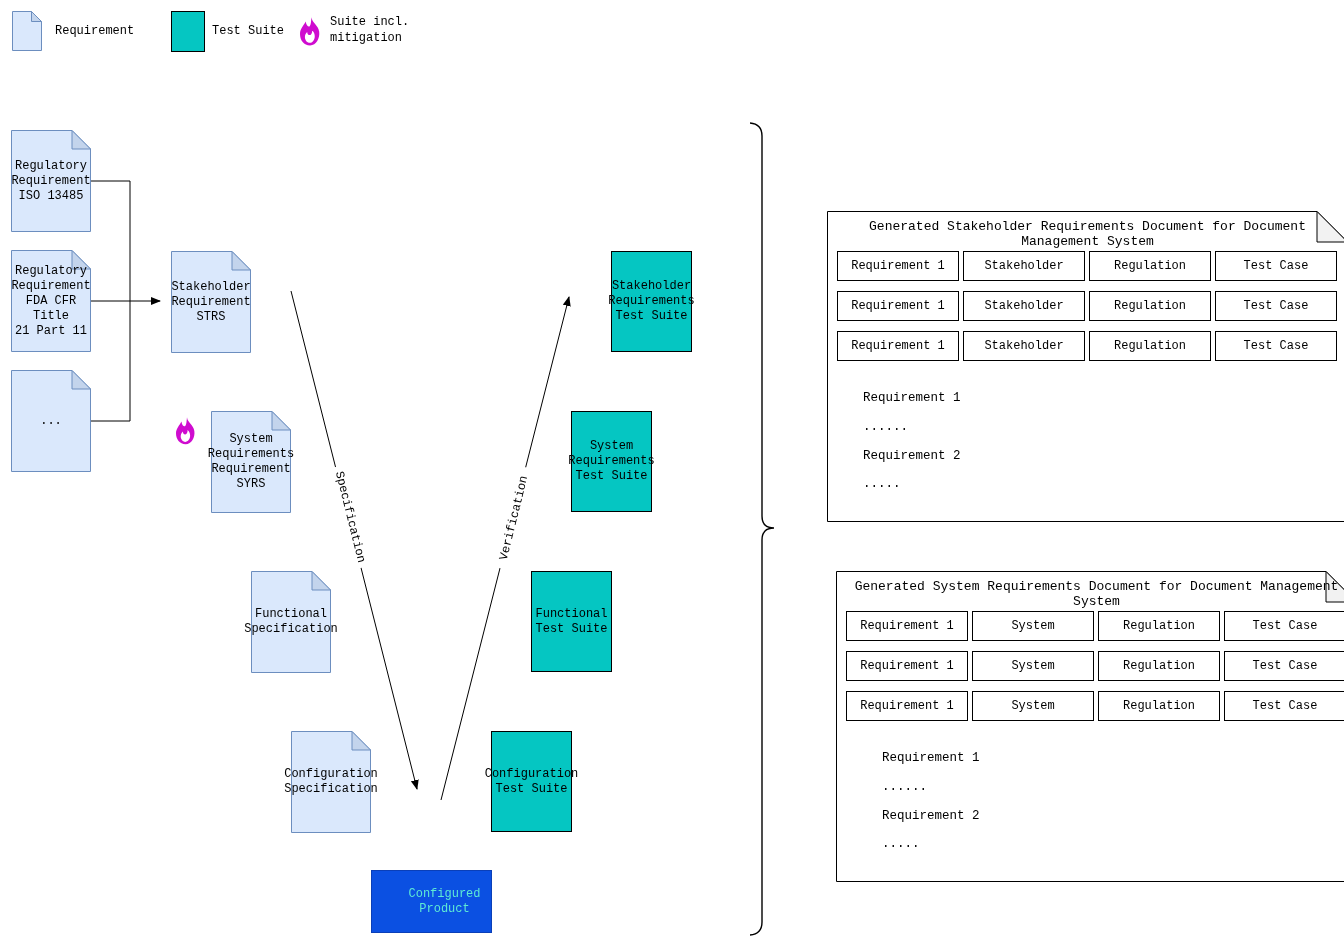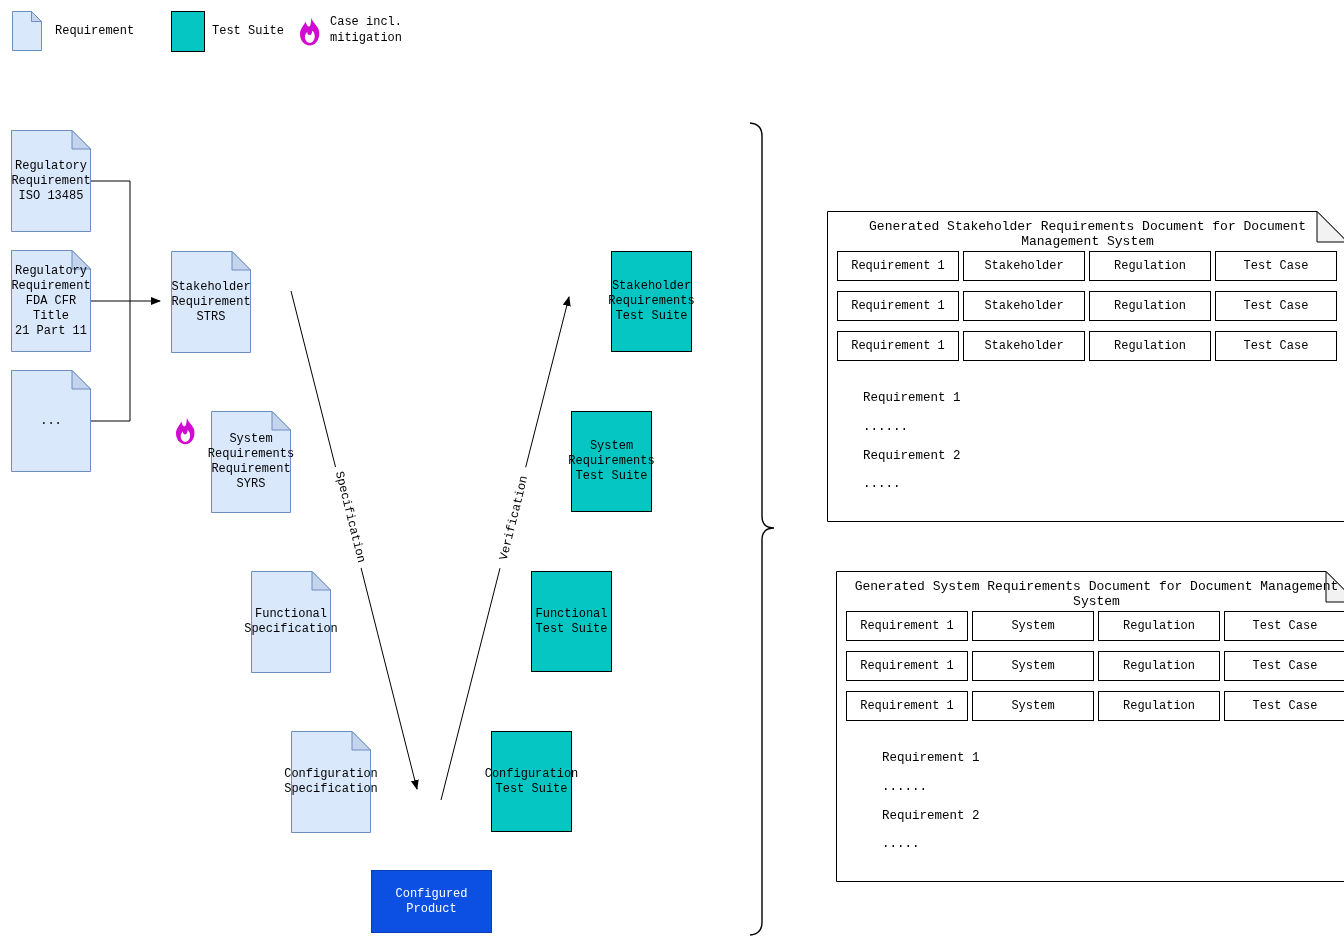--- a/index.html
+++ b/index.html
@@ -16,21 +16,21 @@
   .doc-flap{fill:#c3d4ec;stroke:#6c8ebf;stroke-width:1;}
   .shape-label{position:absolute;left:0;top:0;width:100%;height:100%;
     display:flex;align-items:center;justify-content:center;text-align:center;
     font-size:12px;line-height:1.25;white-space:pre-line;z-index:2;}
 
   
   .ts{background:#05c6c2;border:1px solid #000;z-index:1;}
 
   
   .product{background:#0b50e2;border:1px solid #0a3fb8;z-index:1;}
-  .product .shape-label{color:#ffffff;}
+  .product .shape-label{color:#5eead4;padding-left:13px;}
 
   
   .legend-label{font-size:12px;line-height:1.3;white-space:pre-line;display:flex;align-items:center;}
   .legend-swatch{background:#05c6c2;border:1px solid #000;}
 
   
   .flame{z-index:2;}
 
   
   .edge-label{position:absolute;z-index:2;font-size:12px;background:#fff;
@@ -78,21 +78,21 @@
 
   <div class="abs legend-swatch" style="left:171px;top:11px;width:32px;height:39px;"></div>
   <div class="abs legend-label" style="left:212px;top:24px;height:16px;">Test Suite</div>
 
   <div class="abs flame" style="left:300px;top:17px;">
     <svg width="23" height="29" viewBox="0 0 24 30">
       <path fill="#cf0ccf" d="M12,0 C12.5,6 19,8 20,15 C21,22 17,29.5 10.5,29.5 C4,29.5 0,24 0,17.5 C0,12 4,8.5 6,4.5 C6.5,9 9,10.6 10.1,9.5 C11.5,8 11.5,4 12,0 Z"></path>
       <path fill="#fff" d="M8.5,26.5 C4.5,24.5 4,18.5 7.5,15.5 C7.5,18.5 10,19.6 11.5,18.1 C13,16.6 12.6,14 12.6,14 C16,16.5 16.6,22.6 13.1,25.6 C11.6,26.9 9.8,27.2 8.5,26.5 Z"></path>
     </svg>
   </div>
-  <div class="abs legend-label" style="left:330px;top:15px;">Case incl.
+  <div class="abs legend-label" style="left:330px;top:15px;">Suite incl.
 mitigation</div>
 
   <div class="abs doc" style="left:11px;top:130px;width:80px;height:102px;">
     <svg width="80" height="102" viewBox="0 0 80 102">
       <path class="doc-body" d="M0.5,0.5 H61 L79.5,19 V101.5 H0.5 Z"></path>
       <path class="doc-flap" d="M61,0.5 V19 H79.5 Z"></path>
     </svg>
     <div class="shape-label">Regulatory
 Requirement
 ISO 13485</div>

